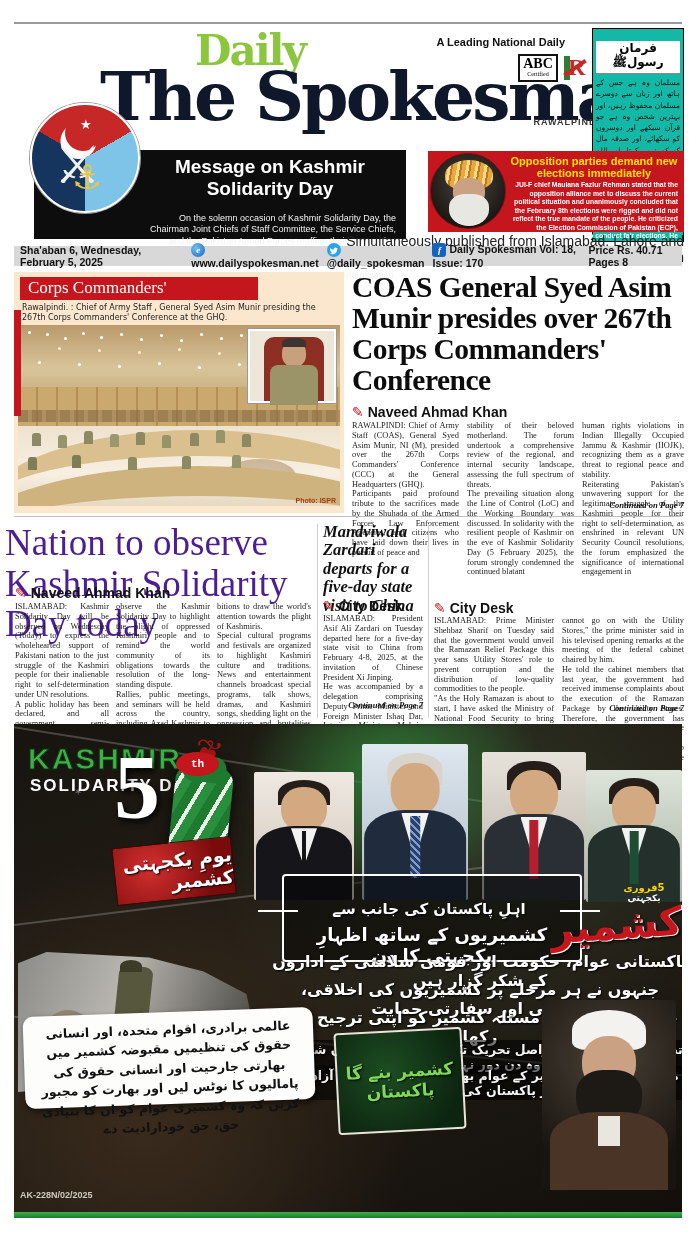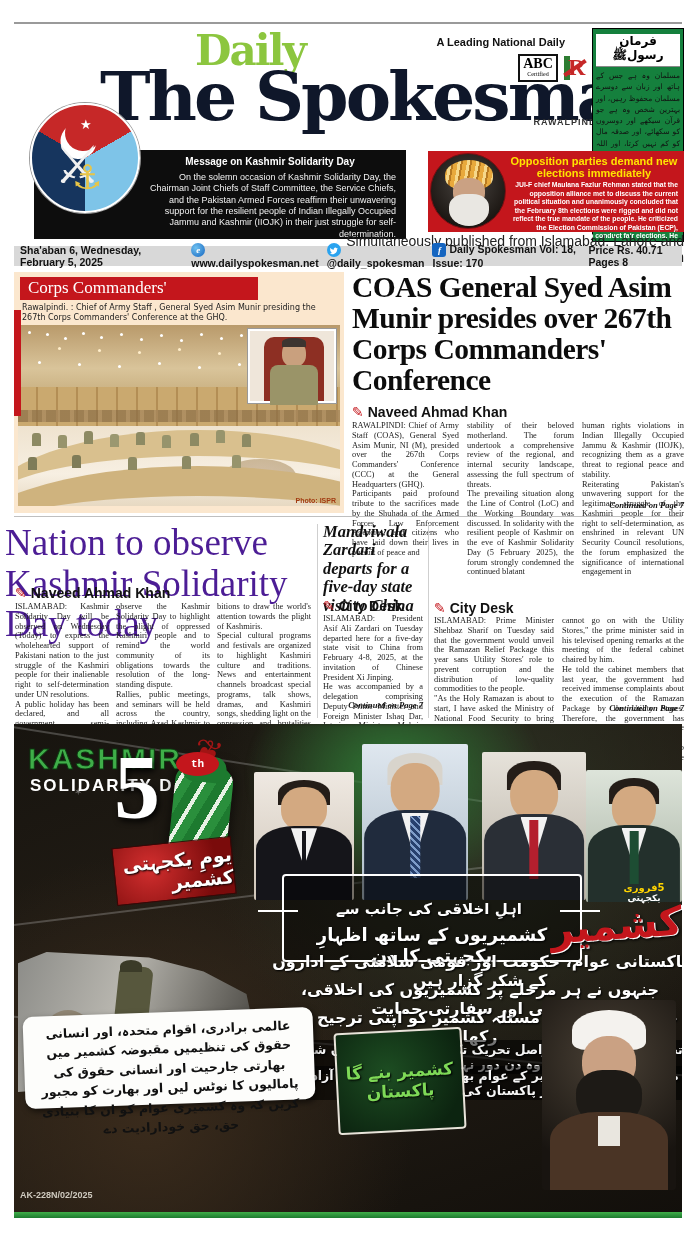--- a/index.html
+++ b/index.html
@@ -20,42 +20,42 @@
   .abc-box { left:518px; top:54px; width:40px; height:28px; border:2px solid #111; text-align:center;
              font-family:"Liberation Serif", serif; }
   .abc-big { font-size:14px; font-weight:bold; line-height:15px; }
   .abc-sml { font-size:6px; line-height:6px; }
   .brand-mark { left:562px; top:54px; width:24px; height:28px; }
   .brand-mark .g { position:absolute; left:2px; top:2px; width:6px; height:24px; background:#2e7d32; }
   .brand-mark .r { position:absolute; left:6px; top:0; width:16px; height:28px; color:#c62828; font-weight:bold;
                    font-size:24px; font-family:"Liberation Serif", serif; }
   .brand-mark .s { position:absolute; left:0; top:12px; width:26px; height:4px; background:#c62828; transform:rotate(-35deg); }
 
-  .farman { left:592px; top:28px; width:92px; height:214px; border:1px solid #000; background:#15803d; padding:5px 3px; direction:rtl; }
+  .farman { left:592px; top:28px; width:92px; height:214px; border:1px solid #000; background:#14b8a6; padding:12px 3px; direction:rtl; }
   .farman-title { background:#fff; color:#000; font-weight:bold; font-size:12px; text-align:center;
                   font-family:"DejaVu Sans", sans-serif; border-bottom:1px solid #888; padding-bottom:1px; }
   .farman-body { font-family:"DejaVu Sans", sans-serif; font-size:7.5px; line-height:1.5; text-align:justify; color:#111; margin-top:3px; }
   .farman-cite { font-family:"DejaVu Sans", sans-serif; font-size:6.5px; text-align:left; color:#111; margin-top:2px; }
   .farman-sponsor { font-family:"Liberation Serif", serif; font-size:10px; font-weight:bold; text-align:center;
                     direction:ltr; margin-top:3px; line-height:1.15; }
 
   
   .emblem { left:30px; top:103px; width:110px; height:110px; border-radius:50%;
             background:conic-gradient(from -90deg, #c62828 0 25%, #7ec4e8 25% 50%, #7ec4e8 50% 55%, #16355e 55% 100%);
             background: conic-gradient(#c62828 0 60deg, #7ec4e8 60deg 180deg, #16355e 180deg 300deg, #c62828 300deg 360deg);
             border:2px solid #fff; box-shadow:0 0 0 1px #999; z-index:5; overflow:hidden; }
   .emblem .cres { position:absolute; left:33px; top:10px; width:36px; height:36px; border-radius:50%;
                   background:transparent; box-shadow:-7px 6px 0 0 #fff; transform:rotate(-20deg); }
   .emblem .star { position:absolute; left:48px; top:12px; color:#fff; font-size:13px; font-family:"DejaVu Sans", sans-serif; }
   .emblem .swords { position:absolute; left:22px; top:30px; font-size:52px; color:#f1f1f1; font-family:"DejaVu Sans", sans-serif; }
   .emblem .anchor { position:absolute; left:40px; top:52px; font-size:34px; color:#e8c547; font-family:"DejaVu Sans", sans-serif; }
 
   
   .blackbox { left:34px; top:150px; width:372px; height:89px; background:#0d0d0d; color:#fff; padding:6px 10px 4px 110px; }
-  .blackbox h2 { font-family:"Liberation Sans", sans-serif; font-size:10px; text-align:center; margin-bottom:5px; }
+  .blackbox h2 { font-family:"Liberation Sans", sans-serif; font-size:19px; text-align:center; margin-bottom:13px; }
   .blackbox p  { font-family:"Liberation Sans", sans-serif; font-size:9px; line-height:1.26; text-align:right; color:#f2f2f2; }
 
   .redbox { left:428px; top:151px; width:256px; height:81px; background:#c4161c; display:flex; }
   .fazl { position:absolute; left:2px; top:2px; width:76px; height:76px; border-radius:50%; overflow:hidden;
           background:radial-gradient(circle at 50% 40%, #4a4642 0%, #17120e 80%); border:1px solid #7a0e12; }
   .fazl .turban { position:absolute; left:14px; top:6px; width:48px; height:30px; border-radius:50% 50% 40% 40%;
                   background:repeating-linear-gradient(100deg,#e8a93c 0 4px,#f6d88a 4px 7px,#b97b22 7px 9px); }
   .fazl .face { position:absolute; left:22px; top:24px; width:32px; height:28px; border-radius:45%; background:#caa183; }
   .fazl .beard { position:absolute; left:18px; top:40px; width:40px; height:32px; border-radius:40% 40% 50% 50%; background:#e9e7e2; }
   .redbox-text { margin-left:80px; padding:4px 6px 2px 2px; }
@@ -426,21 +426,21 @@
       </div>
     <div class="portrait p4">
         <div class="hair"></div>
         <div class="face"></div>
         <div class="suit"></div>
         <div class="shirt"></div>
         <div class="tie"></div>
       </div>
 
     <div class="u-banner"></div>
-    <div class="u-line1">اہلِ اخلاقی کی جانب سے</div>
+    <div class="u-line1">اہلِ پاکستان کی جانب سے</div>
     <div class="u-banner-l2">کشمیریوں کے ساتھ اظہارِ یکجہتی کا دن</div>
 
     <div class="redcallig">
       <div class="sm">5فروری</div>
       <div class="sm2">یکجہتی</div>
       <div class="big">کشمیر</div>
     </div>
 
     <div class="u-mid u-m1">پاکستانی عوام، حکومت اور قومی سلامتی کے اداروں کے شکر گزار ہیں</div>
     <div class="u-mid u-m2">جنہوں نے ہر مرحلے پر کشمیریوں کی اخلاقی، سیاسی اور سفارتی حمایت</div>

